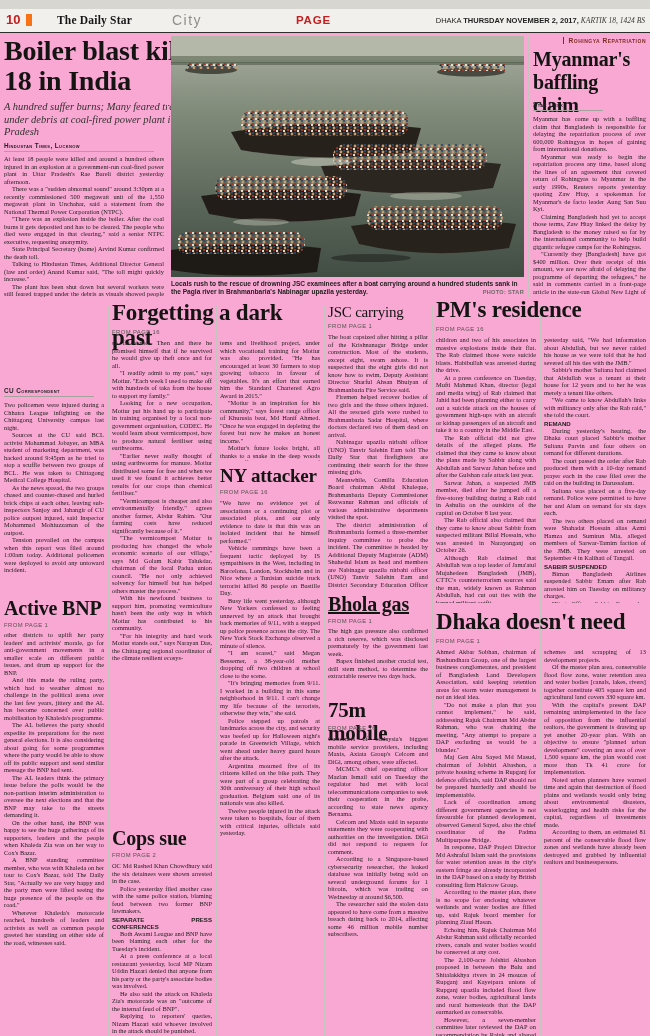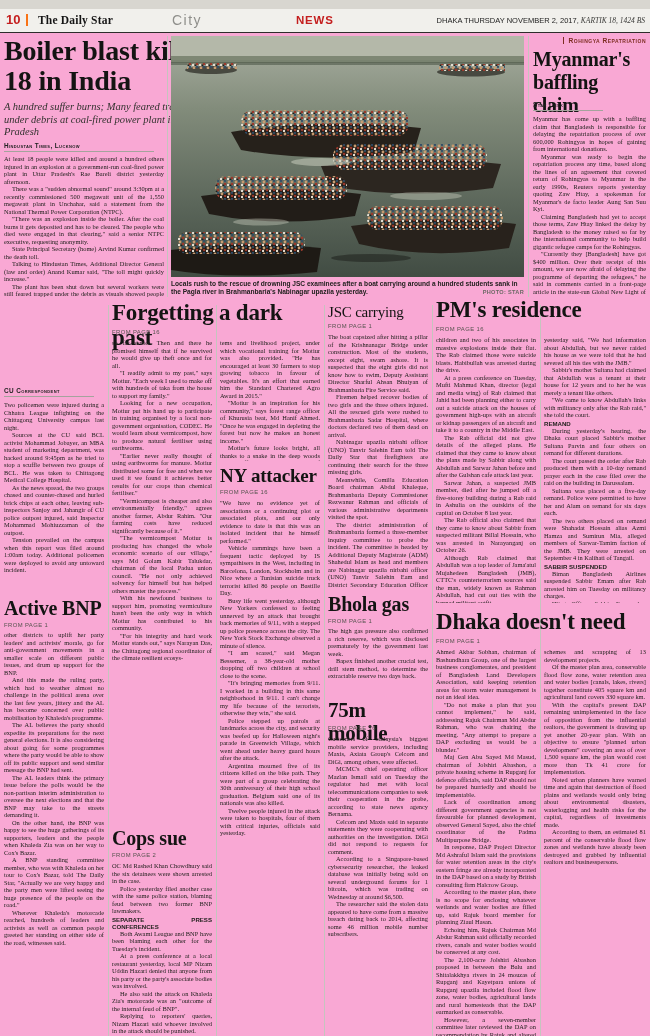--- a/index.html
+++ b/index.html
@@ -2,25 +2,25 @@
 <html lang="en"><head>
 <meta charset="utf-8">
 <style>
   html,body{margin:0;padding:0;background:#d8d6d0;}
   #page{position:relative;width:650px;height:1036px;background:#f9a8d4;overflow:hidden;
         font-family:"Liberation Serif",serif;color:#1a1a1a;margin:9px auto;}
   
   #hdr{position:absolute;left:0;top:0;width:650px;height:23px;border-bottom:1.5px solid #2e2d2b;background:#f1f0ec;}
   .pagenum{position:absolute;left:6px;top:3px;font:bold 13px "Liberation Sans",sans-serif;color:#c41e1e;}
   .masthead{position:absolute;left:26px;top:5px;font:bold 11.5px "Liberation Serif",serif;color:#151515;
-            border-left:2px solid #f97316;padding-left:10px;letter-spacing:.2px;}
+            border-left:6px solid #f97316;padding-left:25px;letter-spacing:.2px;}
   .section-lbl{position:absolute;left:172px;top:3px;font:14px "Liberation Sans",sans-serif;color:#8f8f8b;letter-spacing:1.5px;}
   .news-lbl{position:absolute;left:296px;top:5px;font:bold 11.5px "Liberation Sans",sans-serif;color:#c41e1e;letter-spacing:.8px;}
   .dateline{position:absolute;right:5px;top:7px;font:7.5px "Liberation Sans",sans-serif;color:#222;white-space:nowrap;}
-  .dateline .dl-bold{font-weight:normal;}
+  .dateline .dl-bold{font-weight:bold;}
   .dateline .dl-bangla{font-style:italic;font-family:"Liberation Serif",serif;color:#3a3a38;}
   
   .vrule{position:absolute;width:1px;background:#c6c4be;}
   
   .hl{position:absolute;font-family:"Liberation Serif",serif;font-weight:bold;color:#141413;letter-spacing:-.2px;}
   .sub{position:absolute;font-style:italic;color:#33322f;}
   .byline{position:absolute;font:bold 6.4px "Liberation Sans",sans-serif;font-variant:small-caps;
           letter-spacing:.4px;color:#222;border-bottom:.5px solid #a5a39d;padding-bottom:2px;}
   .frompage{position:absolute;font:5.9px "Liberation Sans",sans-serif;color:#55534e;letter-spacing:.4px;}
   .story-body{position:absolute;font-size:6.4px;line-height:7.5px;text-align:justify;
@@ -40,21 +40,21 @@
 </style>
 </head>
 <body>
 
 <div id="page">
 
   <div id="hdr">
     <span class="pagenum">10</span>
     <span class="masthead">The Daily Star</span>
     <span class="section-lbl">City</span>
-    <span class="news-lbl">NEWS</span>
+    <span class="news-lbl">PAGE</span>
     <span class="dateline"><span>DHAKA </span><span class="dl-bold">THURSDAY NOVEMBER 2, 2017, </span><span class="dl-bangla">KARTIK 18, 1424 BS</span></span>
   </div>
 
   <div class="hl" style="left:4px;top:27px;width:214px;font-size:28px;line-height:30px;">Boiler blast kills 18 in India</div>
   <div class="sub" style="left:4px;top:92px;width:206px;font-size:10.5px;line-height:12.5px;">A hundred suffer burns; Many feared trapped under debris at coal-fired power plant in Uttar Pradesh</div>
   <div class="byline" style="left:4px;top:133px;width:150px;">Hindustan Times, Lucknow</div>
   <div class="story-body" style="left:4px;top:146px;width:160px;height:142px;">
       <p>At least 18 people were killed and around a hundred others injured in an explosion at a government-run coal-fired power plant in Uttar Pradesh's Rae Bareli district yesterday afternoon.</p>
       <p>There was a "sudden abnormal sound" around 3:30pm at a recently commissioned 500 megawatt unit of the 1,550 megawatt plant in Unchahar, said a statement from the National Thermal Power Corporation (NTPC).</p>
       <p>"There was an explosion inside the boiler. After the coal burns it gets deposited and has to be cleared. The people who died were engaged in that clearing," said a senior NTPC executive, requesting anonymity.</p>
@@ -192,21 +192,21 @@
 
   <div class="hl" style="left:328px;top:295px;width:100px;font-size:15px;line-height:17px;font-weight:normal;">JSC carrying</div>
   <div class="frompage" style="left:328px;top:314px;">FROM PAGE 1</div>
   <div class="story-body" style="left:328px;top:324px;width:100px;height:256px;">
       <p>The boat capsized after hitting a pillar of the Krishnanagar Bridge under construction. Most of the students, except eight, swam ashore. It is suspected that the eight girls did not know how to swim, Deputy Assistant Director Sharful Ahsan Bhuiyan of Brahmanbaria Fire Service said.</p>
       <p>Firemen helped recover bodies of two girls and the three others injured. All the rescued girls were rushed to Brahmanbaria Sadar Hospital, where doctors declared two of them dead on arrival.</p>
       <p>Nabinagar upazila nirbahi officer (UNO) Tanvir Salehin Eam told The Daily Star that firefighters are continuing their search for the three missing girls.</p>
       <p>Meanwhile, Comilla Education Board chairman Abdul Khaleque, Brahmanbaria Deputy Commissioner Rezwanur Rahman and officials of various administrative departments visited the spot.</p>
       <p>The district administration of Brahmanbaria formed a three-member inquiry committee to probe the incident. The committee is headed by Additional Deputy Magistrate (ADM) Shahedul Islam as head and members are Nabinagar upazila nirbahi officer (UNO) Tanvir Salehin Eam and District Secondary Education Officer Gautam Chandra Mitra.</p>
     </div>
-  <div class="hl" style="left:328px;top:584px;width:100px;font-size:20px;line-height:22px;">Bhola gas</div>
+  <div class="hl" style="left:328px;top:584px;width:100px;font-size:20px;line-height:22px;text-decoration:underline;">Bhola gas</div>
   <div class="frompage" style="left:328px;top:609px;">FROM PAGE 1</div>
   <div class="story-body" style="left:328px;top:618px;width:100px;height:68px;">
       <p>The high gas pressure also confirmed a rich reserve, which was disclosed prematurely by the government last week.</p>
       <p>Bapex finished another crucial test, drill stem method, to determine the extractable reserve two days back.</p>
     </div>
   <div class="hl" style="left:328px;top:690px;width:100px;font-size:21px;line-height:23px;">75m mobile</div>
   <div class="frompage" style="left:328px;top:716px;">FROM PAGE 16</div>
   <div class="story-body" style="left:328px;top:726px;width:100px;height:306px;">
       <p>Customers of Malaysia's biggest mobile service providers, including Maxis, Axiata Group's Celcom and DiGi, among others, were affected.</p>
       <p>MCMC's chief operating officer Mazlan Ismail said on Tuesday the regulator had met with local telecommunications companies to seek their cooperation in the probe, according to state news agency Bernama.</p>

